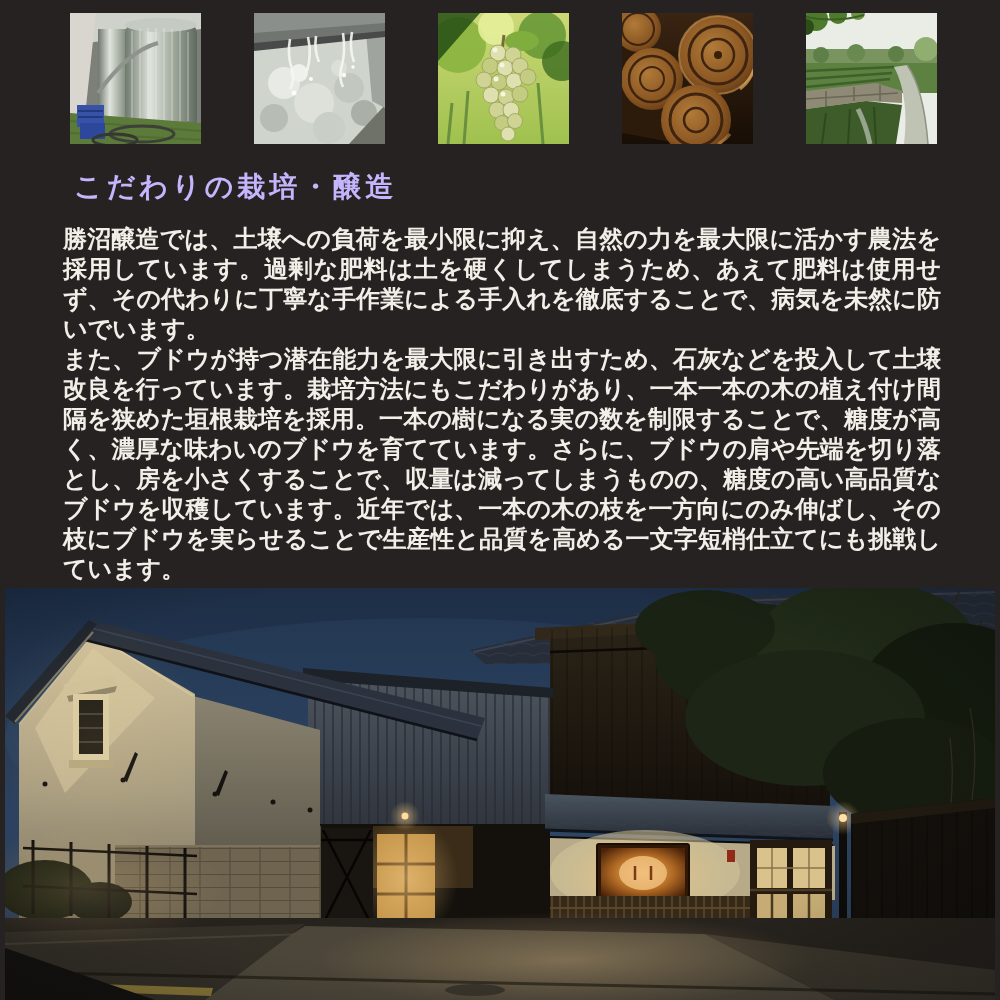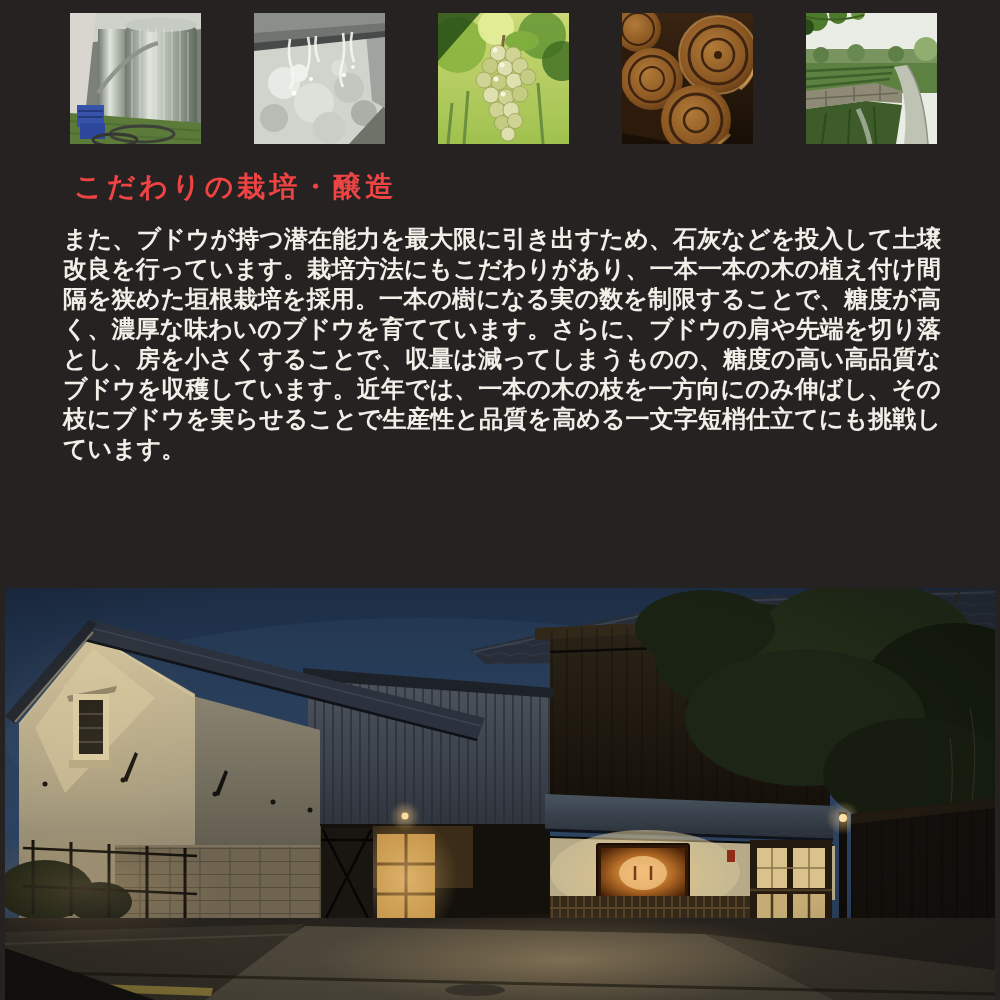--- a/index.html
+++ b/index.html
@@ -2,21 +2,21 @@
 <html><head>
 <meta charset="utf-8">
 <style>
   html,body{margin:0;padding:0;background:#262221;}
   .page{position:relative;width:1000px;height:1000px;background:#262221;overflow:hidden;
         font-family:"Liberation Serif","DejaVu Serif",serif;color:#f2efe9;}
   .gallery{position:absolute;top:13px;left:70px;width:868px;display:flex;gap:53px;}
   .thumb{width:131px;height:131px;margin:0;flex:0 0 131px;overflow:hidden;background:#000;}
   .thumb svg{display:block;width:131px;height:131px;}
   .heading{position:absolute;top:168px;left:74px;margin:0;font-size:28px;font-weight:bold;
-           letter-spacing:4px;color:#ef4444;}
+           letter-spacing:4px;color:#c4b5fd;}
   .bodytext{position:absolute;top:224px;left:63px;width:878px;font-size:24px;line-height:30px;
             text-align:justify;color:#f2efe9;font-weight:bold;}
   .bodytext p{margin:0;}
   .hero{position:absolute;top:588px;left:5px;width:990px;height:412px;}
   .hero svg{display:block;width:990px;height:412px;}
 </style>
 </head>
 <body>
 
 <div class="page">
@@ -173,20 +173,21 @@
         <circle cx="0" cy="14" r="8" fill="#2c4d18"></circle>
           <circle cx="52" cy="0" r="7" fill="#6a9440"></circle>
         <path d="M0 4 Q30 10 58 2" stroke="#3c6020" stroke-width="2" fill="none"></path>
       </svg>
     </figure>
   </div>
 
   <h2 class="heading">こだわりの栽培・醸造</h2>
 
   <div class="bodytext">
+    <p>勝沼醸造では、土壌への負荷を最小限に抑え、自然の力を最大限に活かす農法を採用しています。過剰な肥料は土を硬くしてしまうため、あえて肥料は使用せず、その代わりに丁寧な手作業による手入れを徹底することで、病気を未然に防いでいます。</p>
     <p>また、ブドウが持つ潜在能力を最大限に引き出すため、石灰などを投入して土壌改良を行っています。栽培方法にもこだわりがあり、一本一本の木の植え付け間隔を狭めた垣根栽培を採用。一本の樹になる実の数を制限することで、糖度が高く、濃厚な味わいのブドウを育てています。さらに、ブドウの肩や先端を切り落とし、房を小さくすることで、収量は減ってしまうものの、糖度の高い高品質なブドウを収穫しています。近年では、一本の木の枝を一方向にのみ伸ばし、その枝にブドウを実らせることで生産性と品質を高める一文字短梢仕立てにも挑戦しています。</p>
   </div>
 
   <div class="hero">
     <svg viewBox="0 0 990 412" preserveAspectRatio="none">
       <defs>
         <linearGradient id="g-sky" x1="0" y1="0" x2="0" y2="1">
           <stop offset="0" stop-color="#1d2e46"></stop>
             <stop offset="0.55" stop-color="#2c4260"></stop>
             <stop offset="1" stop-color="#2a3c55"></stop>

